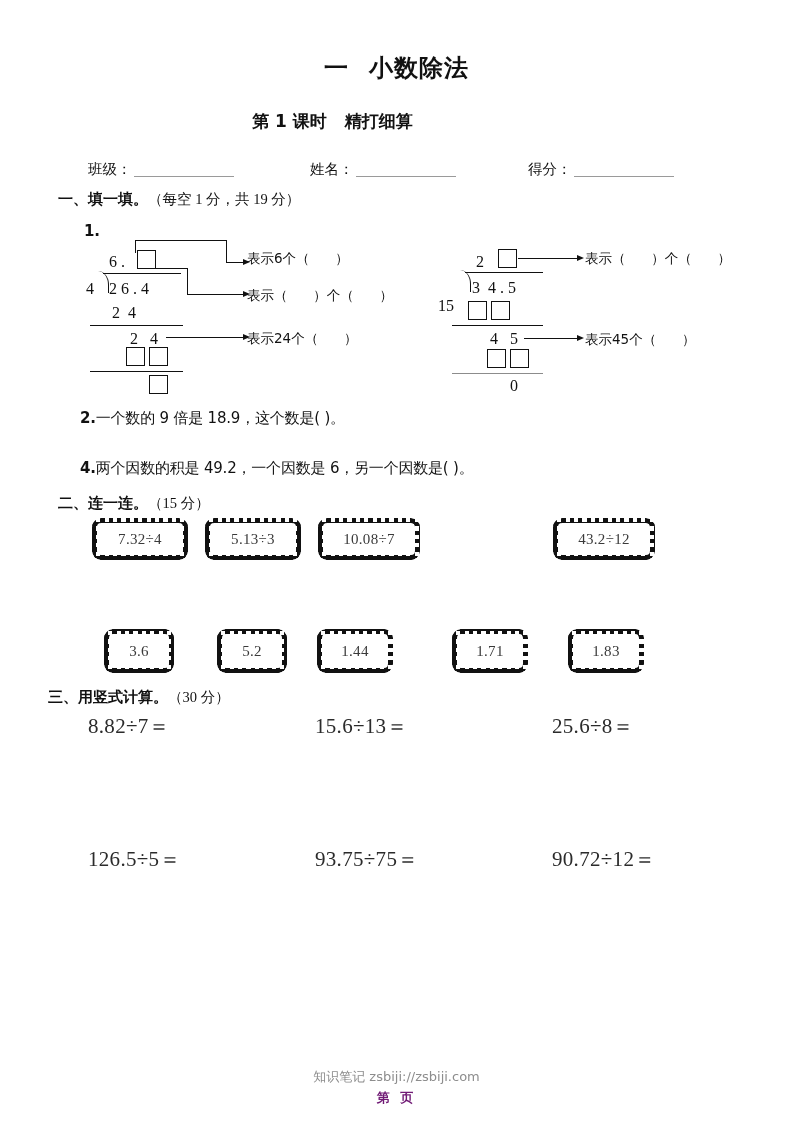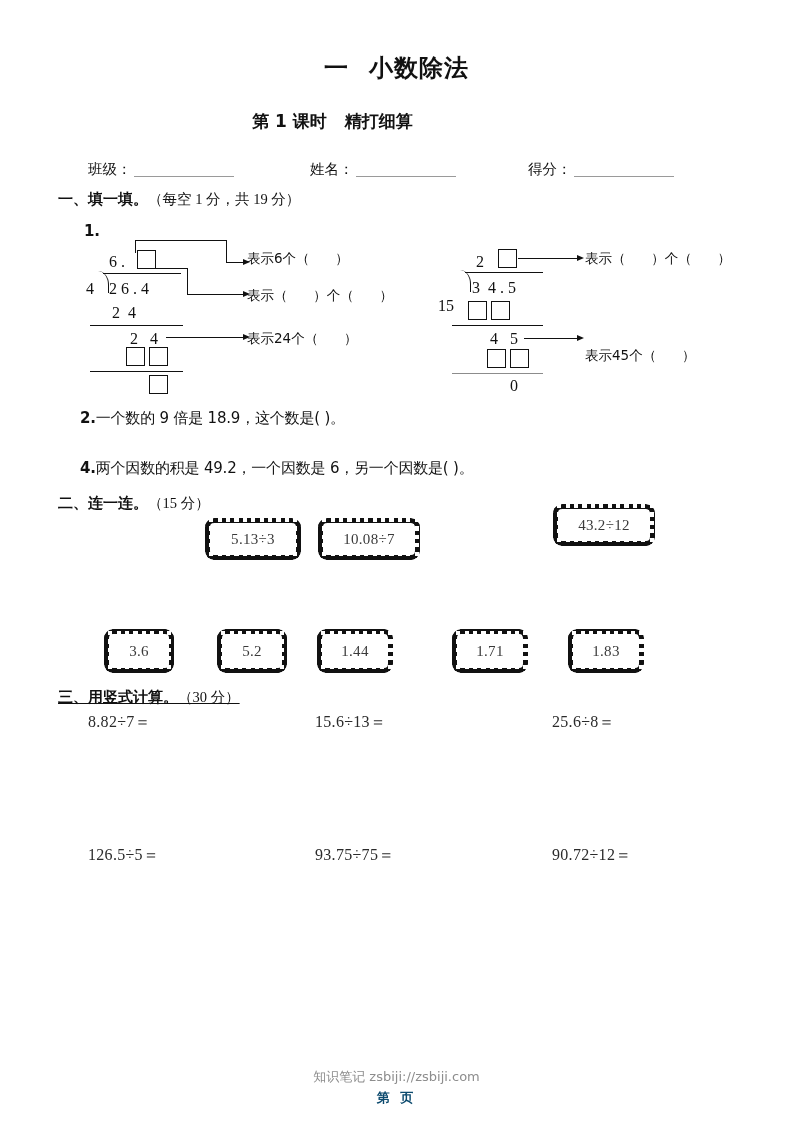--- a/index.html
+++ b/index.html
@@ -214,21 +214,21 @@
       linear-gradient(#fff 0 0) content-box,
       linear-gradient(#fff 0 0);
     mask-composite: exclude;
   }
   .mbox .val { position: relative; z-index: 2; }
 
   
   .vcalc {
     position: absolute;
     font-family: "Liberation Serif", serif;
-    font-size: 16px;
+    font-size: 21px;
     color: #2b2b2b;
     white-space: nowrap;
     letter-spacing: 0.3px;
   }
 
   
   .watermark {
     position: absolute;
     top: 1068px;
     left: 0;
@@ -240,21 +240,21 @@
   }
   .pagefoot {
     position: absolute;
     top: 1089px;
     left: 0;
     width: 793px;
     text-align: center;
     font-family: "DejaVu Sans", sans-serif;
     font-weight: bold;
     font-size: 13px;
-    color: #0c4a6e;
+    color: #701a75;
     letter-spacing: 3px;
   }
 </style>
 </head>
 <body>
 
 <div class="page">
 
   <div class="doc-title">
     <span class="num">一</span><span>小数除法</span>
@@ -356,42 +356,46 @@
 
     <div class="dv-box" style="top:106px; left:35px; width:19px; height:19px;"></div>
     <div class="dv-box" style="top:106px; left:58px; width:19px; height:19px;"></div>
 
     <div class="dv-line" style="top:130px; left:0px; width:91px; background:#8c8c8c;"></div>
 
     <div class="dv-digit" style="top:135px; left:58px;">0</div>
   </div>
 
   <div class="note" style="top:250px; left:585px;">表示（      ）个（      ）</div>
-  <div class="note" style="top:331px; left:585px;margin-top:16px;">表示45个（      ）</div>
+  <div class="note" style="top:331px; left:585px;">表示45个（      ）</div>
 
   <div class="qline" style="top:409px; left:80px;">
     <span class="qn">2.</span><span>一个数的 9 倍是 18.9，这个数是(            )。</span>
   </div>
   <div class="qline" style="top:459px; left:80px;">
     <span class="qn">4.</span><span>两个因数的积是 49.2，一个因数是 6，另一个因数是(            )。</span>
   </div>
 
   <div class="sec-head" style="top:494px; left:58px;">
     <span>二、连一连。</span><span class="pts">（15 分）</span>
   </div>
 
+  <div class="mbox" id="expr-0" style="top:518px; left:92px; width:96px; height:42px;">
+    <span class="chev"></span>
+    <span class="val">7.32÷4</span>
+  </div>
   <div class="mbox" id="expr-1" style="top:518px; left:205px; width:96px; height:42px;">
     <span class="chev"></span>
     <span class="val">5.13÷3</span>
   </div>
   <div class="mbox" id="expr-2" style="top:518px; left:318px; width:102px; height:42px;">
     <span class="chev"></span>
     <span class="val">10.08÷7</span>
   </div>
-  <div class="mbox" id="expr-4" style="top:504px; left:553px; width:102px; height:42px;">
+  <div class="mbox" id="expr-4" style="top:518px; left:553px; width:102px; height:42px;">
     <span class="chev"></span>
     <span class="val">43.2÷12</span>
   </div>
 
   <div class="mbox" id="ans-0" style="top:629px; left:104px; width:70px; height:44px;">
     <span class="chev"></span>
     <span class="val">3.6</span>
   </div>
   <div class="mbox" id="ans-1" style="top:629px; left:217px; width:70px; height:44px;">
     <span class="chev"></span>
@@ -403,21 +407,21 @@
   </div>
   <div class="mbox" id="ans-3" style="top:629px; left:452px; width:76px; height:44px;">
     <span class="chev"></span>
     <span class="val">1.71</span>
   </div>
   <div class="mbox" id="ans-4" style="top:629px; left:568px; width:76px; height:44px;">
     <span class="chev"></span>
     <span class="val">1.83</span>
   </div>
 
-  <div class="sec-head" style="top:688px; left:58px;text-decoration:underline;">
+  <div class="sec-head" style="top:688px; left:48px;">
     <span>三、用竖式计算。</span><span class="pts">（30 分）</span>
   </div>
 
   <div class="vcalc" style="top:712px; left:88px;">8.82÷7＝</div>
   <div class="vcalc" style="top:712px; left:315px;">15.6÷13＝</div>
   <div class="vcalc" style="top:712px; left:552px;">25.6÷8＝</div>
 
   <div class="abs" style="top:730px; left:88px; width:180px; height:95px;"></div>
   <div class="abs" style="top:730px; left:315px; width:180px; height:95px;"></div>
   <div class="abs" style="top:730px; left:552px; width:180px; height:95px;"></div>

